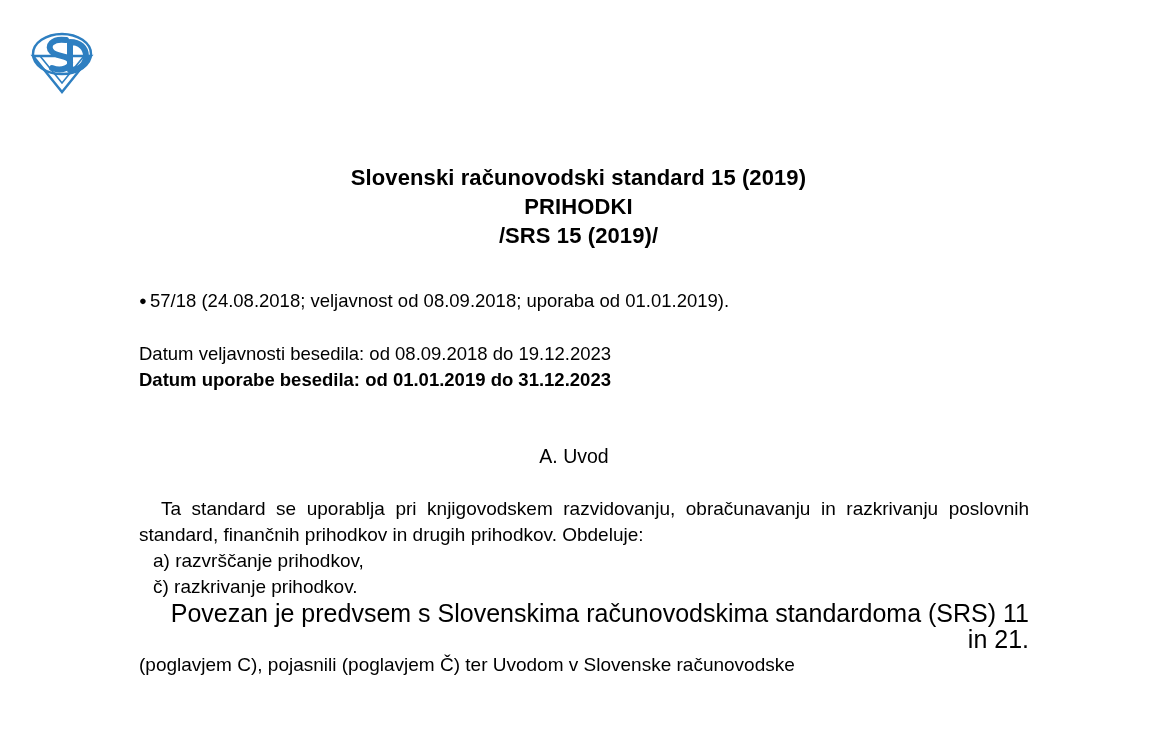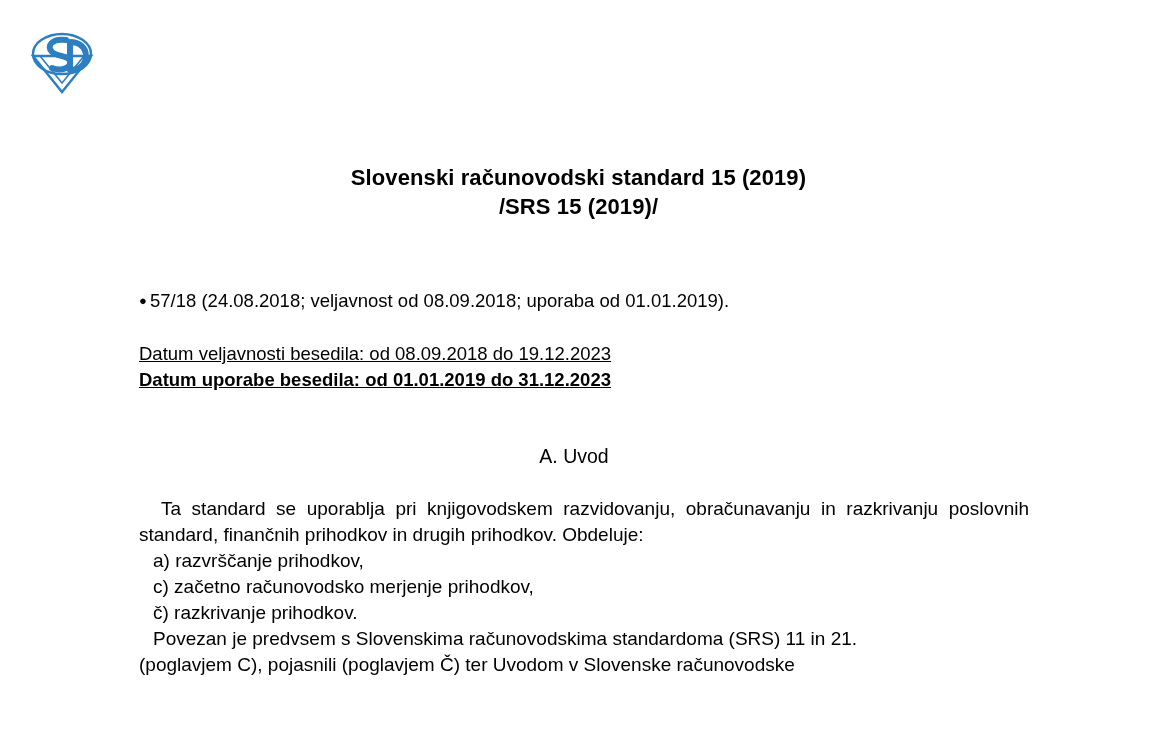--- a/index.html
+++ b/index.html
@@ -62,21 +62,20 @@
     font-size: 13px;
     vertical-align: 2px;
   }
   .dates {
     margin-top: 23px;
   }
   .date-line {
     font-size: 18.5px;
     line-height: 26px;
     font-weight: bold;
-    text-decoration: underline;
     display: block;
     width: fit-content;
   }
   .date-line.regular {
     font-weight: normal;
   }
   .section-head {
     margin-top: 52px;
     text-align: center;
     font-weight: normal;
@@ -92,23 +91,24 @@
   .para .indent {
     display: inline-block;
     width: 22px;
   }
   .list-item {
     font-size: 19px;
     line-height: 26px;
     padding-left: 14px;
   }
   .tail {
-    font-size: 19px;
+    font-size: 25px;
     line-height: 26px;
     padding-left: 14px;
+    text-align: right;
   }
   .tail-just {
     font-size: 19px;
     line-height: 26px;
     text-align: justify;
     padding-left: 14px;
   }
   .tail-last {
     font-size: 19px;
     line-height: 26px;
@@ -125,39 +125,39 @@
       <ellipse cx="40" cy="24" rx="29" ry="20" fill="none" stroke="#2E7FC1" stroke-width="2.4"></ellipse>
       <polygon points="11,26 40,62 69,26" fill="none" stroke="#2E7FC1" stroke-width="2.4"></polygon>
       <polygon points="18,26 40,53 62,26" fill="none" stroke="#2E7FC1" stroke-width="1.6"></polygon>
       <path d="M44 10 C30 8, 24 16, 30 22 C35 27, 46 25, 48 31 C50 37, 40 42, 30 38" fill="none" stroke="#2E7FC1" stroke-width="6" stroke-linecap="round"></path>
       <path d="M48 12 L48 40 C58 40, 64 34, 64 26 C64 18, 58 12, 48 12 Z" fill="none" stroke="#2E7FC1" stroke-width="6" stroke-linejoin="round"></path>
     </svg>
   </div>
 
   <div class="title-block">
     <div class="title-line">Slovenski računovodski standard 15 (2019)</div>
+    <div class="title-line">PRIHODKI</div>
     <div class="title-line">/SRS 15 (2019)/</div>
   </div>
 
   <div class="content">
 
     <div class="bullet-line">
       <span class="bullet-dot">●</span><span>57/18 (24.08.2018; veljavnost od 08.09.2018; uporaba od 01.01.2019).</span>
     </div>
 
     <div class="dates">
       <span class="date-line regular">Datum veljavnosti besedila: od 08.09.2018 do 19.12.2023</span>
       <span class="date-line">Datum uporabe besedila: od 01.01.2019 do 31.12.2023</span>
     </div>
 
     <div class="section-head">A. Uvod</div>
 
     <div class="para"><span class="indent"></span><span>Ta standard se uporablja pri knjigovodskem razvidovanju, obračunavanju in razkrivanju poslovnih standard, finančnih prihodkov in drugih prihodkov. Obdeluje:</span></div>
 
     <div class="list-item">a) razvrščanje prihodkov,</div>
-    <div class="list-item">c) začetno računovodsko merjenje prihodkov,</div>
     <div class="list-item">č) razkrivanje prihodkov.</div>
 
     <div class="tail">Povezan je predvsem s Slovenskima računovodskima standardoma (SRS) 11 in 21.</div>
     <div class="tail-last">(poglavjem C), pojasnili (poglavjem Č) ter Uvodom v Slovenske računovodske</div>
 
   </div>
 </div>
 
 </body></html>

